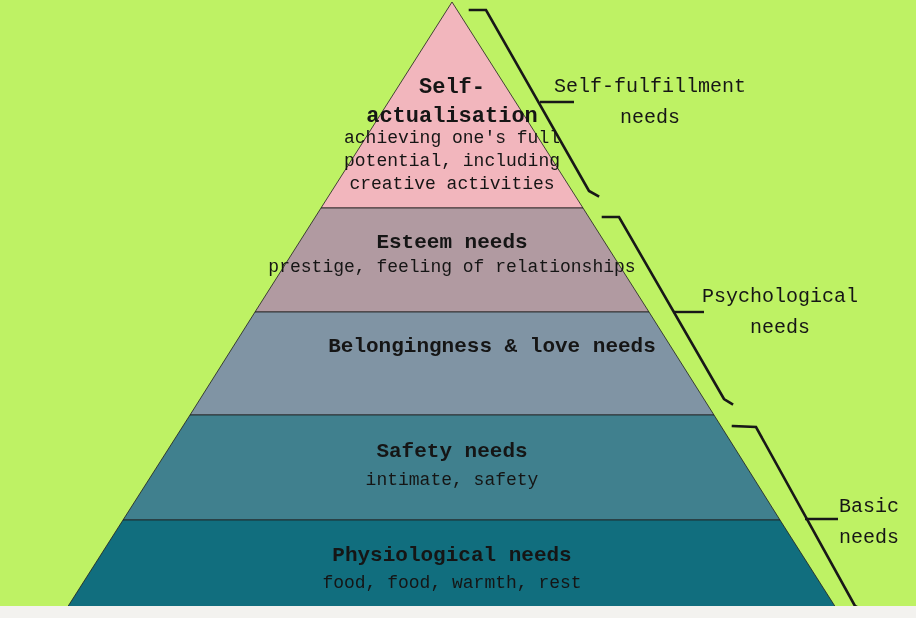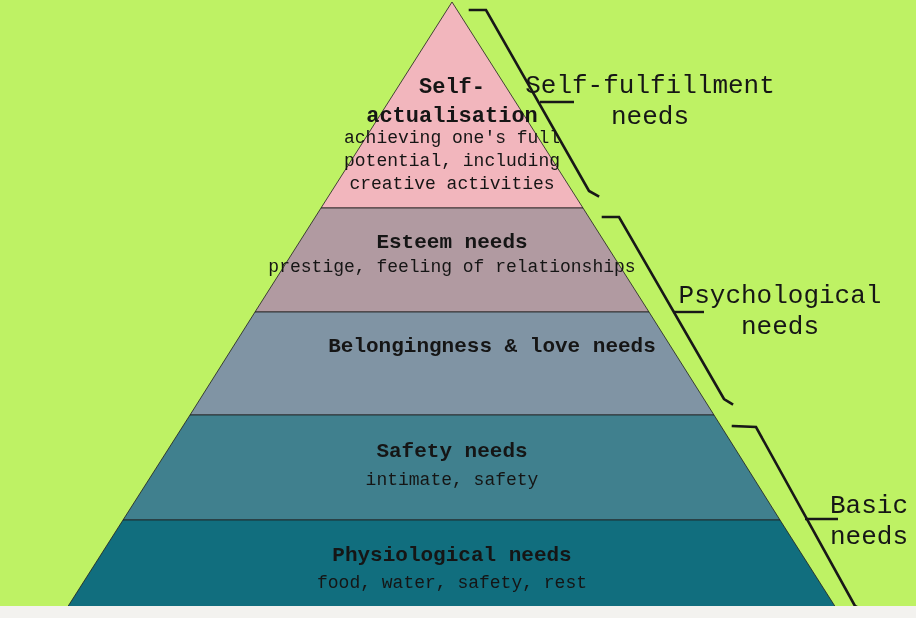--- a/index.html
+++ b/index.html
@@ -27,21 +27,21 @@
   .desc-1  { left: 452px; top: 127px; }
   .title-2 { left: 452px; top: 230px; }
   .desc-2  { left: 452px; top: 256px; }
   .title-3 { left: 452px; top: 334px; margin-left: 40px; }
   .desc-3  { left: 452px; top: 365px; }
   .title-4 { left: 452px; top: 439px; }
   .desc-4  { left: 452px; top: 469px; }
   .title-5 { left: 452px; top: 543px; }
   .desc-5  { left: 452px; top: 572px; }
   .lvl-desc { font-size: 18px; line-height: 23px; }
-  .side-label { font-size: 26px; line-height: 31px; color: #161616; }
+  .side-label { font-size: 20px; line-height: 31px; color: #161616; }
   .side-1 { left: 650px; top: 71px; }
   .side-2 { left: 780px; top: 281px; }
   .side-3 { left: 869px; top: 491px; }
   .footer-strip {
     position: absolute;
     left: 0; bottom: 0;
     width: 916px; height: 12px;
   }
 </style>
 </head>
@@ -75,21 +75,21 @@
 
   <div class="txt lvl-title title-2">Esteem needs</div>
   <div class="txt lvl-desc desc-2">prestige, feeling of relationships</div>
 
   <div class="txt lvl-title title-3">Belongingness &amp; love needs</div>
 
   <div class="txt lvl-title title-4">Safety needs</div>
   <div class="txt lvl-desc desc-4">intimate, safety</div>
 
   <div class="txt lvl-title title-5">Physiological needs</div>
-  <div class="txt lvl-desc desc-5">food, water, safety, rest</div>
+  <div class="txt lvl-desc desc-5">food, food, warmth, rest</div>
 
   <div class="txt side-label side-1">Self-fulfillment
 needs</div>
   <div class="txt side-label side-2">Psychological
 needs</div>
   <div class="txt side-label side-3">Basic
 needs</div>
 
   <div class="footer-strip" style="background: rgb(243, 242, 239);"></div>
 </div>

